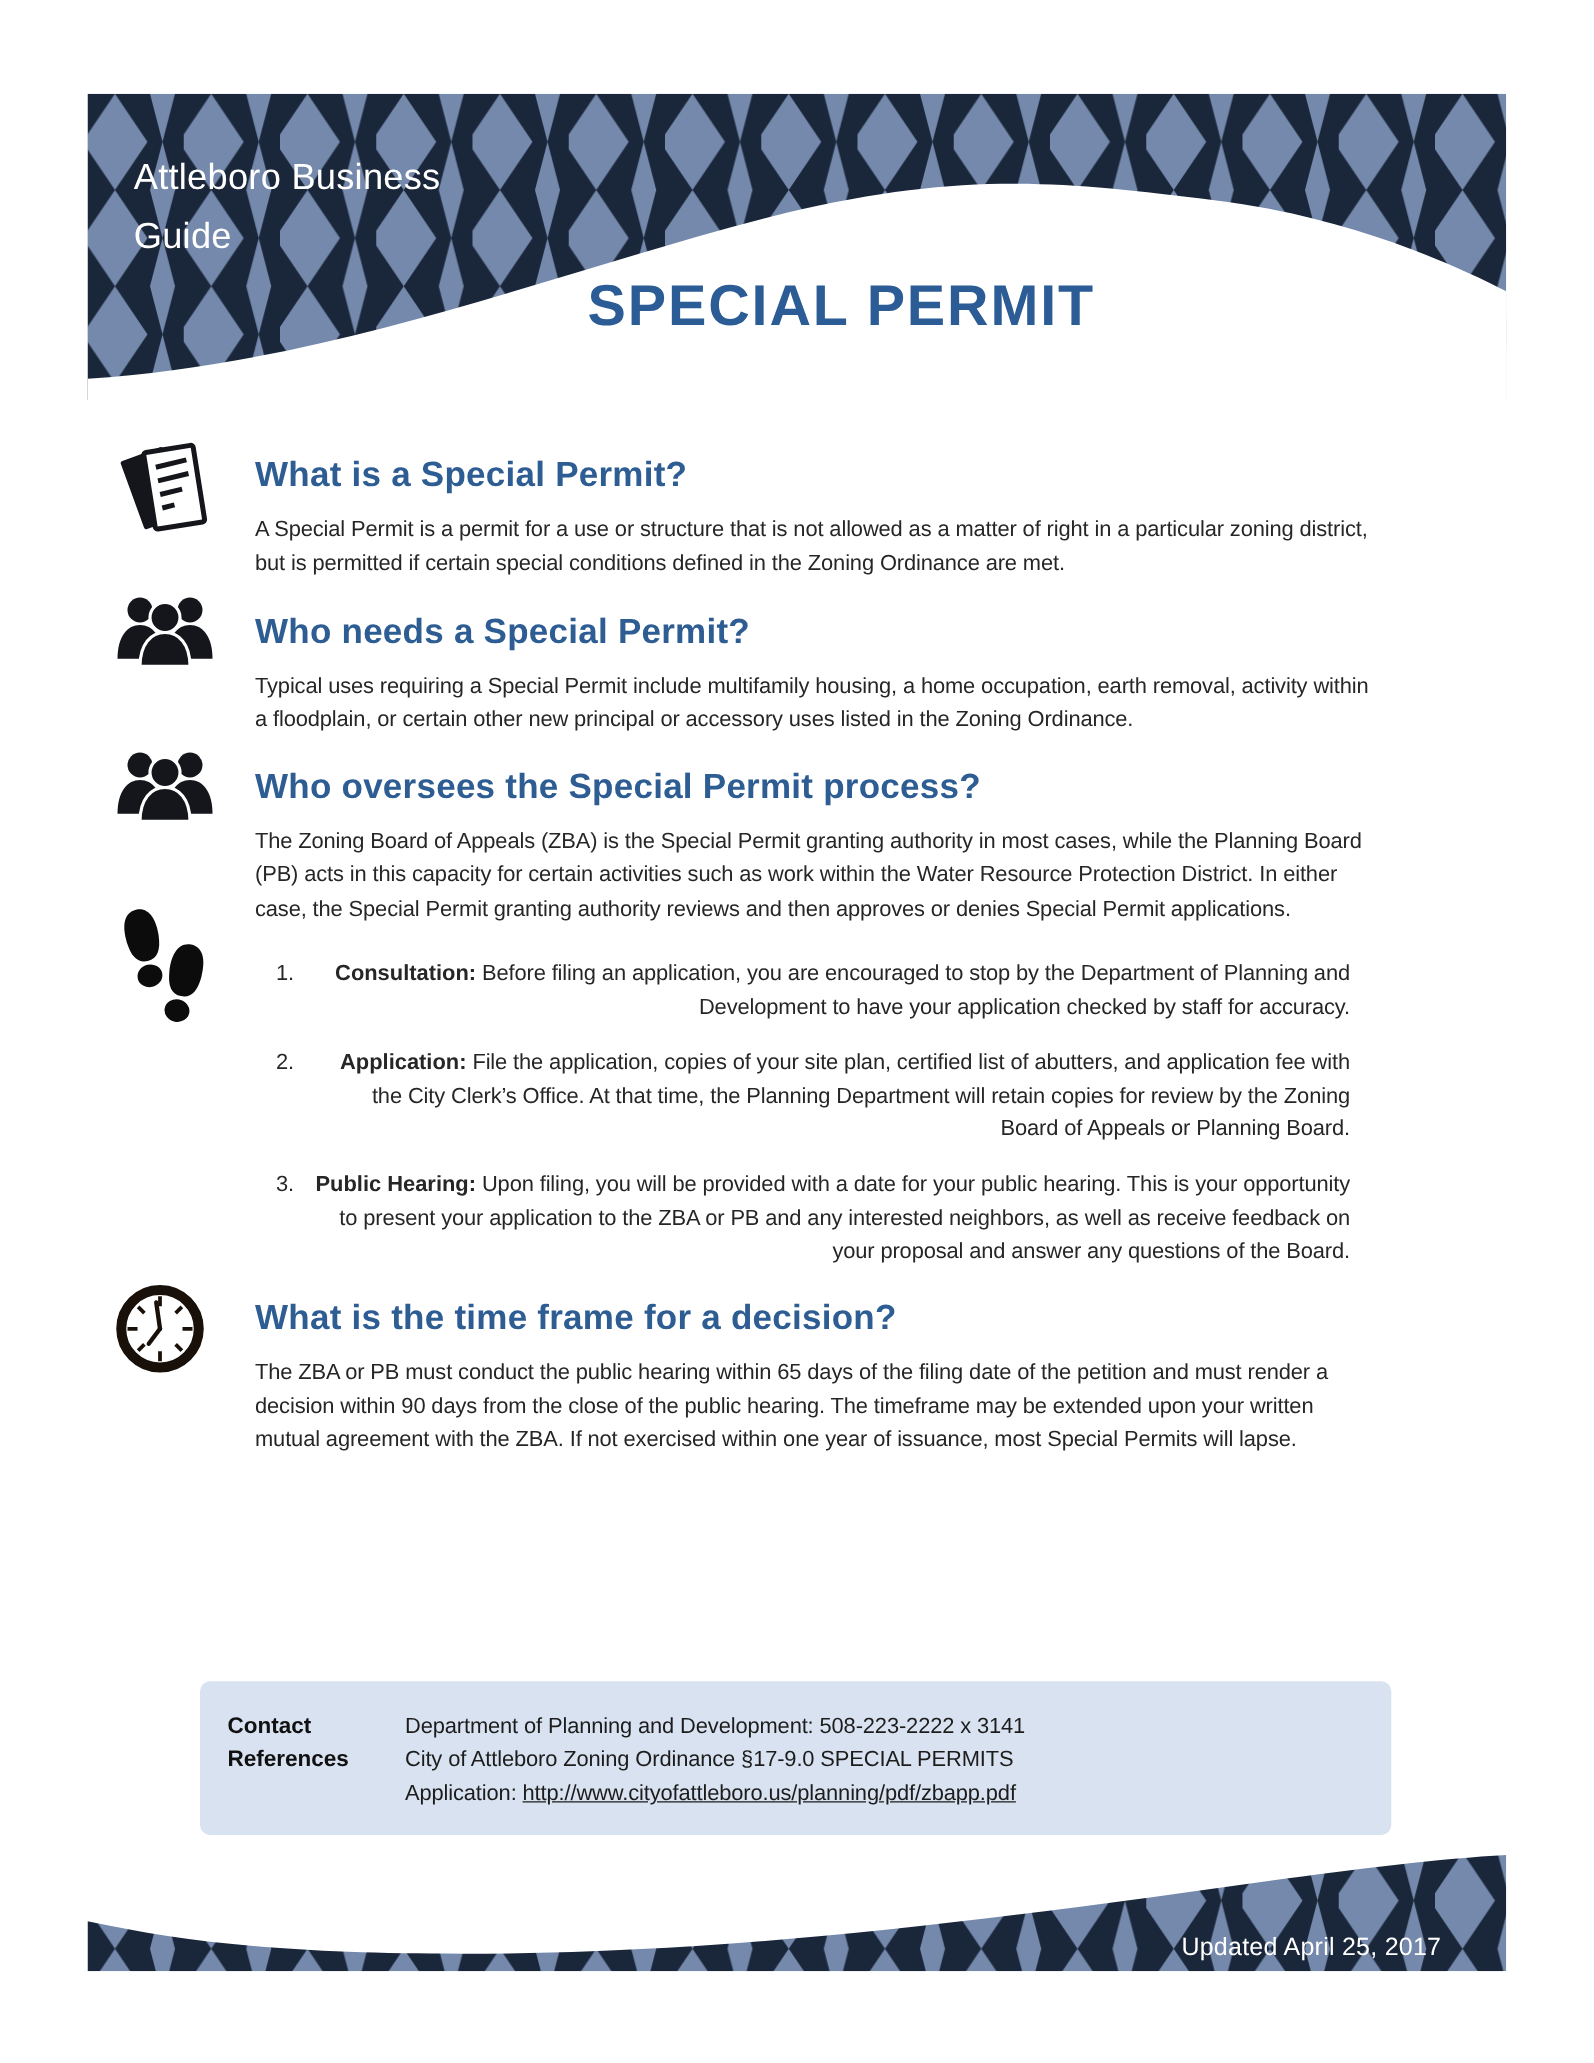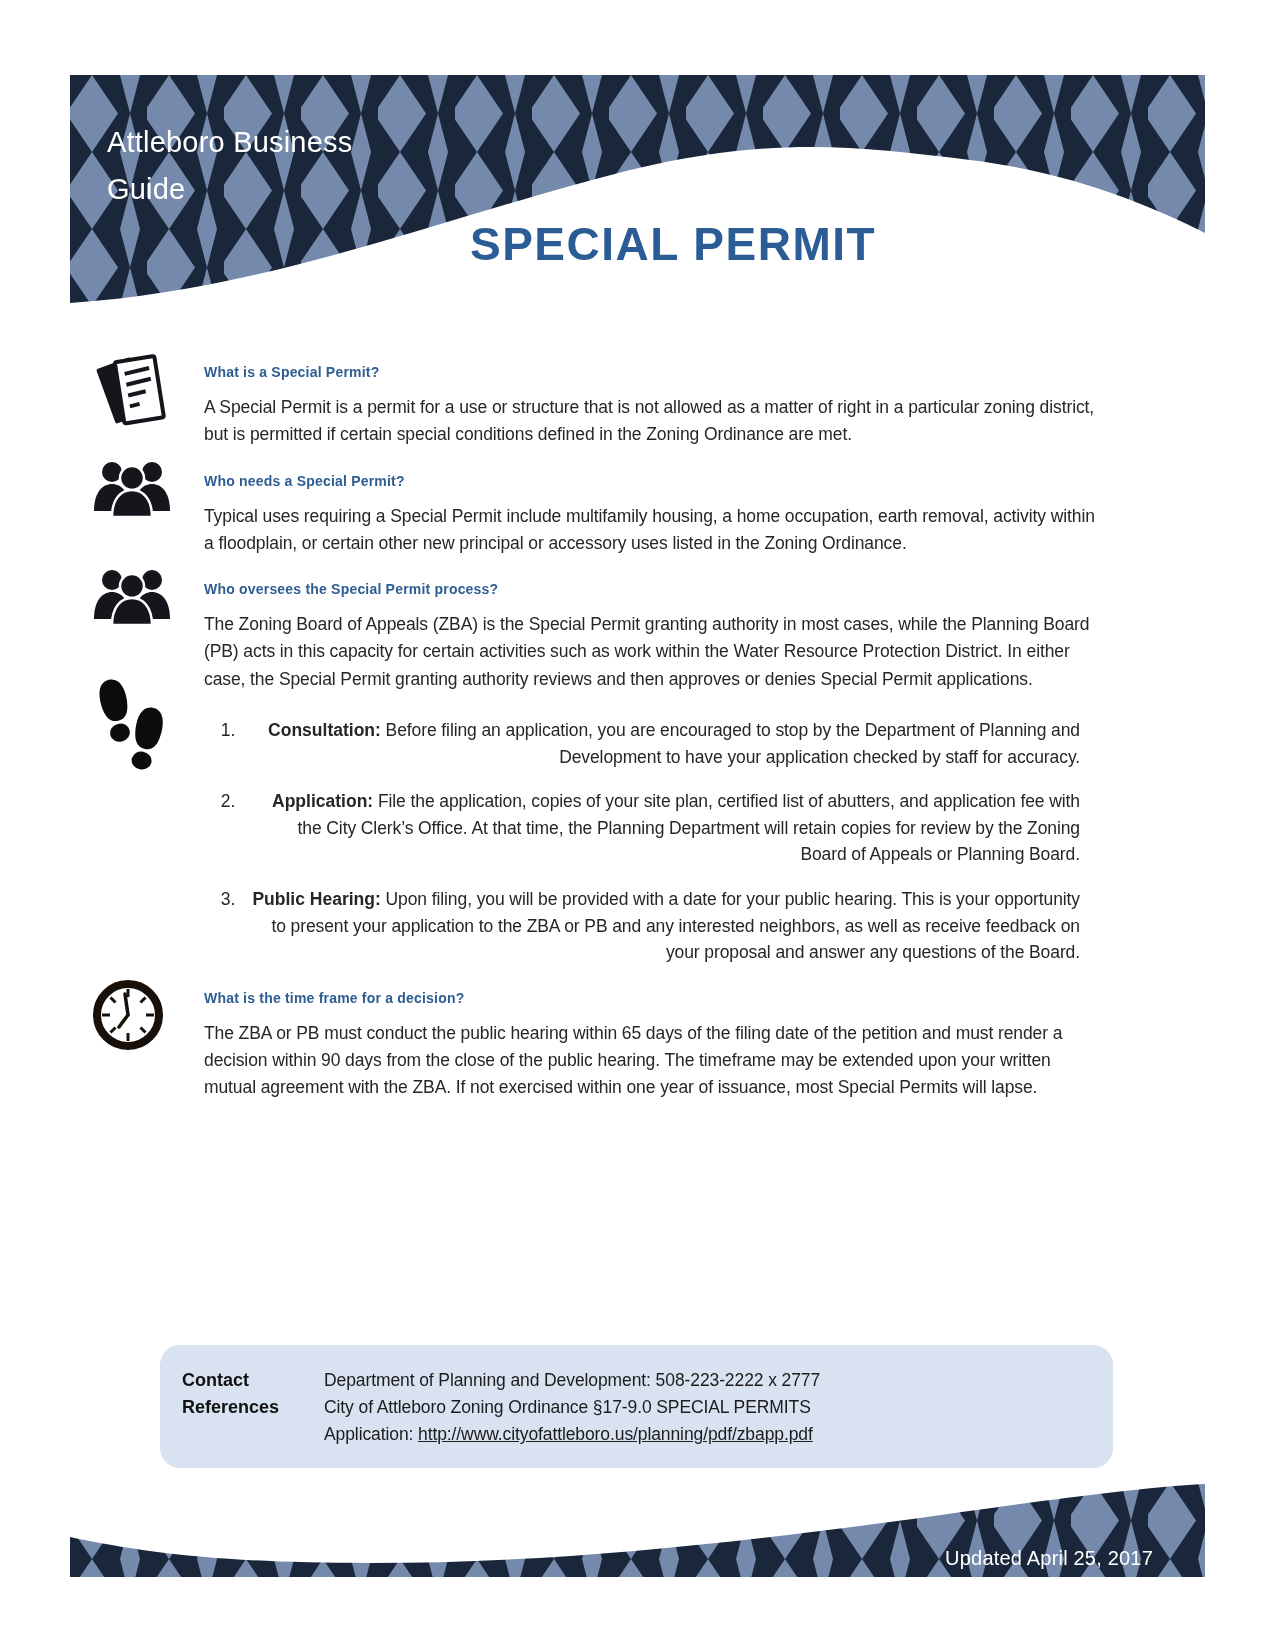--- a/index.html
+++ b/index.html
@@ -24,42 +24,42 @@
     position:absolute; left:400px; top:142px; width:580px;
     text-align:left;
     color:#2c5c95; font-size:46px; font-weight:bold; letter-spacing:1.5px;
     white-space:nowrap;
   }
 
   
   .main { position:absolute; left:204px; top:358px; width:905px; }
   .section { position:relative; margin-bottom:24px; }
   .section h2 {
-    color:#2d5d92; font-size:14px; font-weight:bold; letter-spacing:0.2px;
+    color:#2d5d92; font-size:28px; font-weight:bold; letter-spacing:0.2px;
     margin:0 0 14px 0;
   }
   .section.first h2 { margin-top:6px; }
   .section p {
     font-size:17.5px; line-height:1.56; color:#262626; letter-spacing:-0.1px;
     max-width:900px;
   }
   .section .sec-icon {
     position:absolute; left:-114px; top:-12px; width:84px; height:96px;
   }
   .section ol { margin:10px 0 0 36px; padding:0; max-width:840px;text-align:right; }
   .section ol li {
     font-size:17.5px; line-height:1.52; letter-spacing:-0.1px;
     margin-bottom:18px; padding-left:8px;
   }
   .section ol li b { letter-spacing:0; }
 
   
   .contact-box {
     position:absolute; left:160px; top:1345px; width:953px; min-height:112px;
-    background:#d8e2f0; border-radius:20px;
+    background:#d8e2f0; border-radius:8px;
     display:flex; padding:22px 30px 20px 22px;
   }
   .contact-label {
     width:142px; font-size:18px; font-weight:bold; color:#111;
     line-height:1.5; flex:none;
   }
   .contact-lines { font-size:17.5px; line-height:1.55; color:#1c1c1c; letter-spacing:-0.1px; }
   .contact-lines a { color:#1c1c1c; text-decoration:underline; }
 
   
@@ -211,21 +211,21 @@
     </div>
 
   </div>
 
   <div class="contact-box">
     <div class="contact-label">
       <div>Contact</div>
       <div>References</div>
     </div>
     <div class="contact-lines">
-      <div>Department of Planning and Development: 508-223-2222 x 2777</div>
+      <div>Department of Planning and Development: 508-223-2222 x 3141</div>
       <div>City of Attleboro Zoning Ordinance §17-9.0 SPECIAL PERMITS</div>
       <div><span>Application: </span><a href="#">http://www.cityofattleboro.us/planning/pdf/zbapp.pdf</a></div>
     </div>
   </div>
 
   <div class="footer-band">
     <svg class="band-bg" width="1135" height="95" viewBox="0 0 1135 95">
       <defs>
         <pattern id="diamondsB" width="77" height="77" patternUnits="userSpaceOnUse">
           <rect width="77" height="77" fill="#1a2639"></rect>

